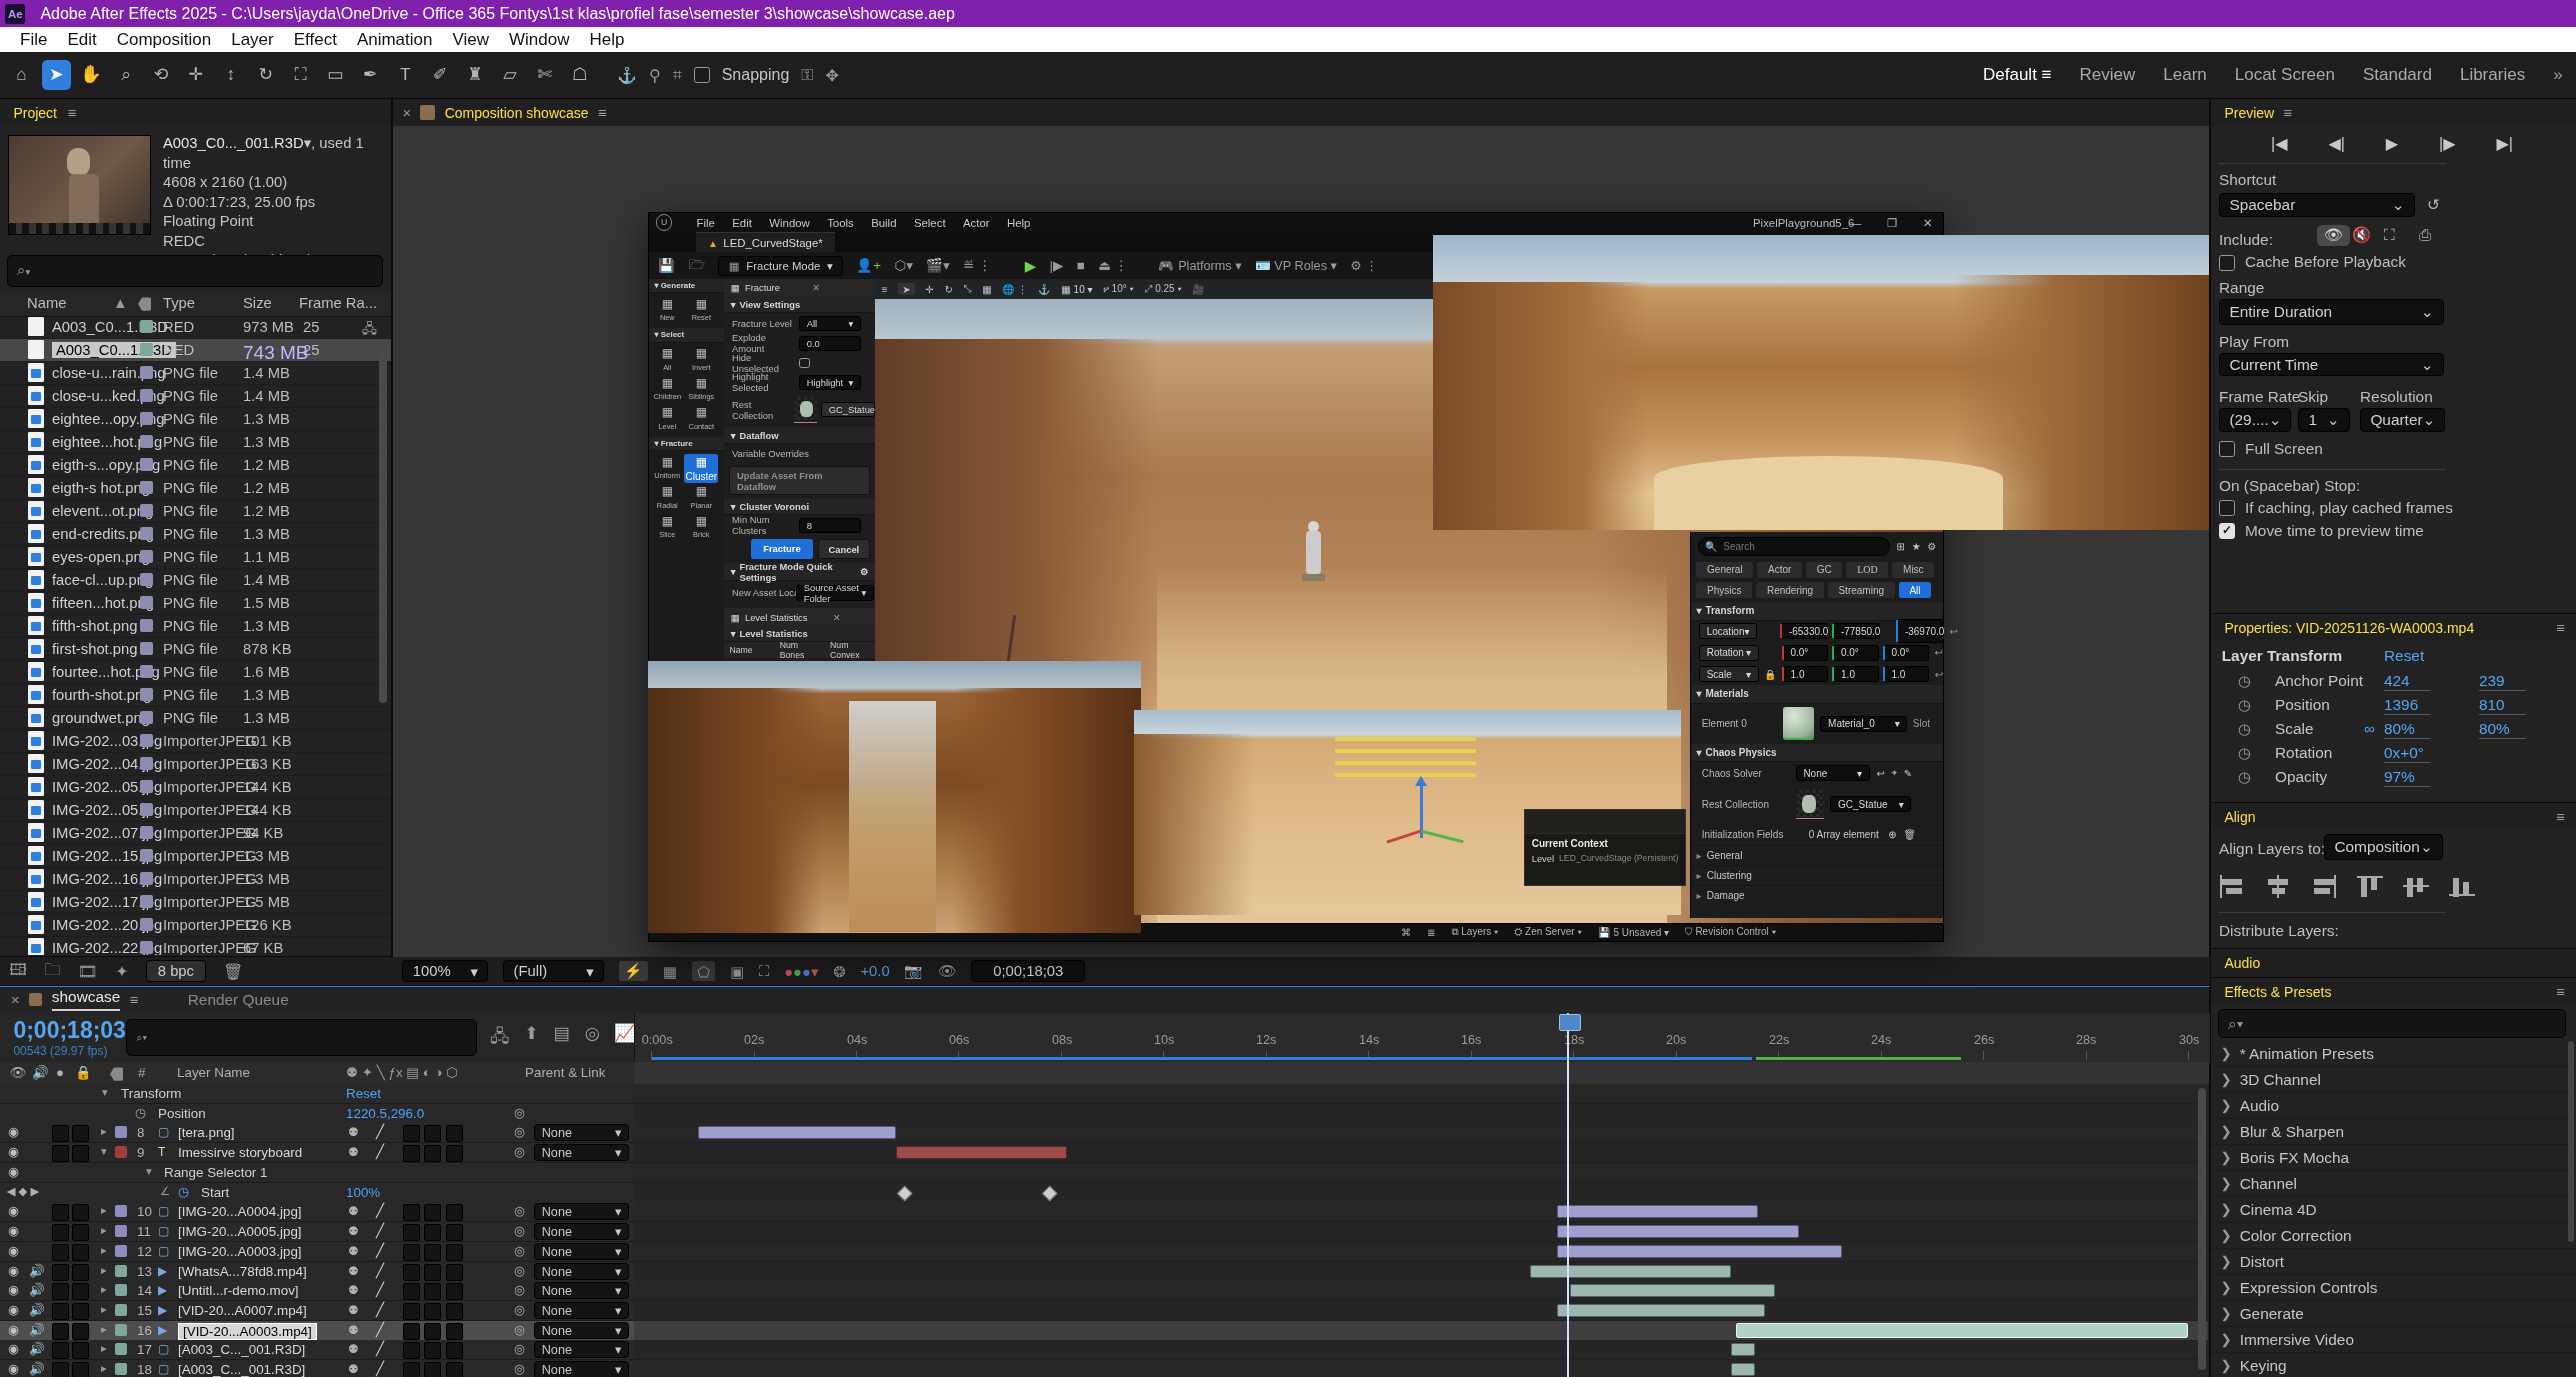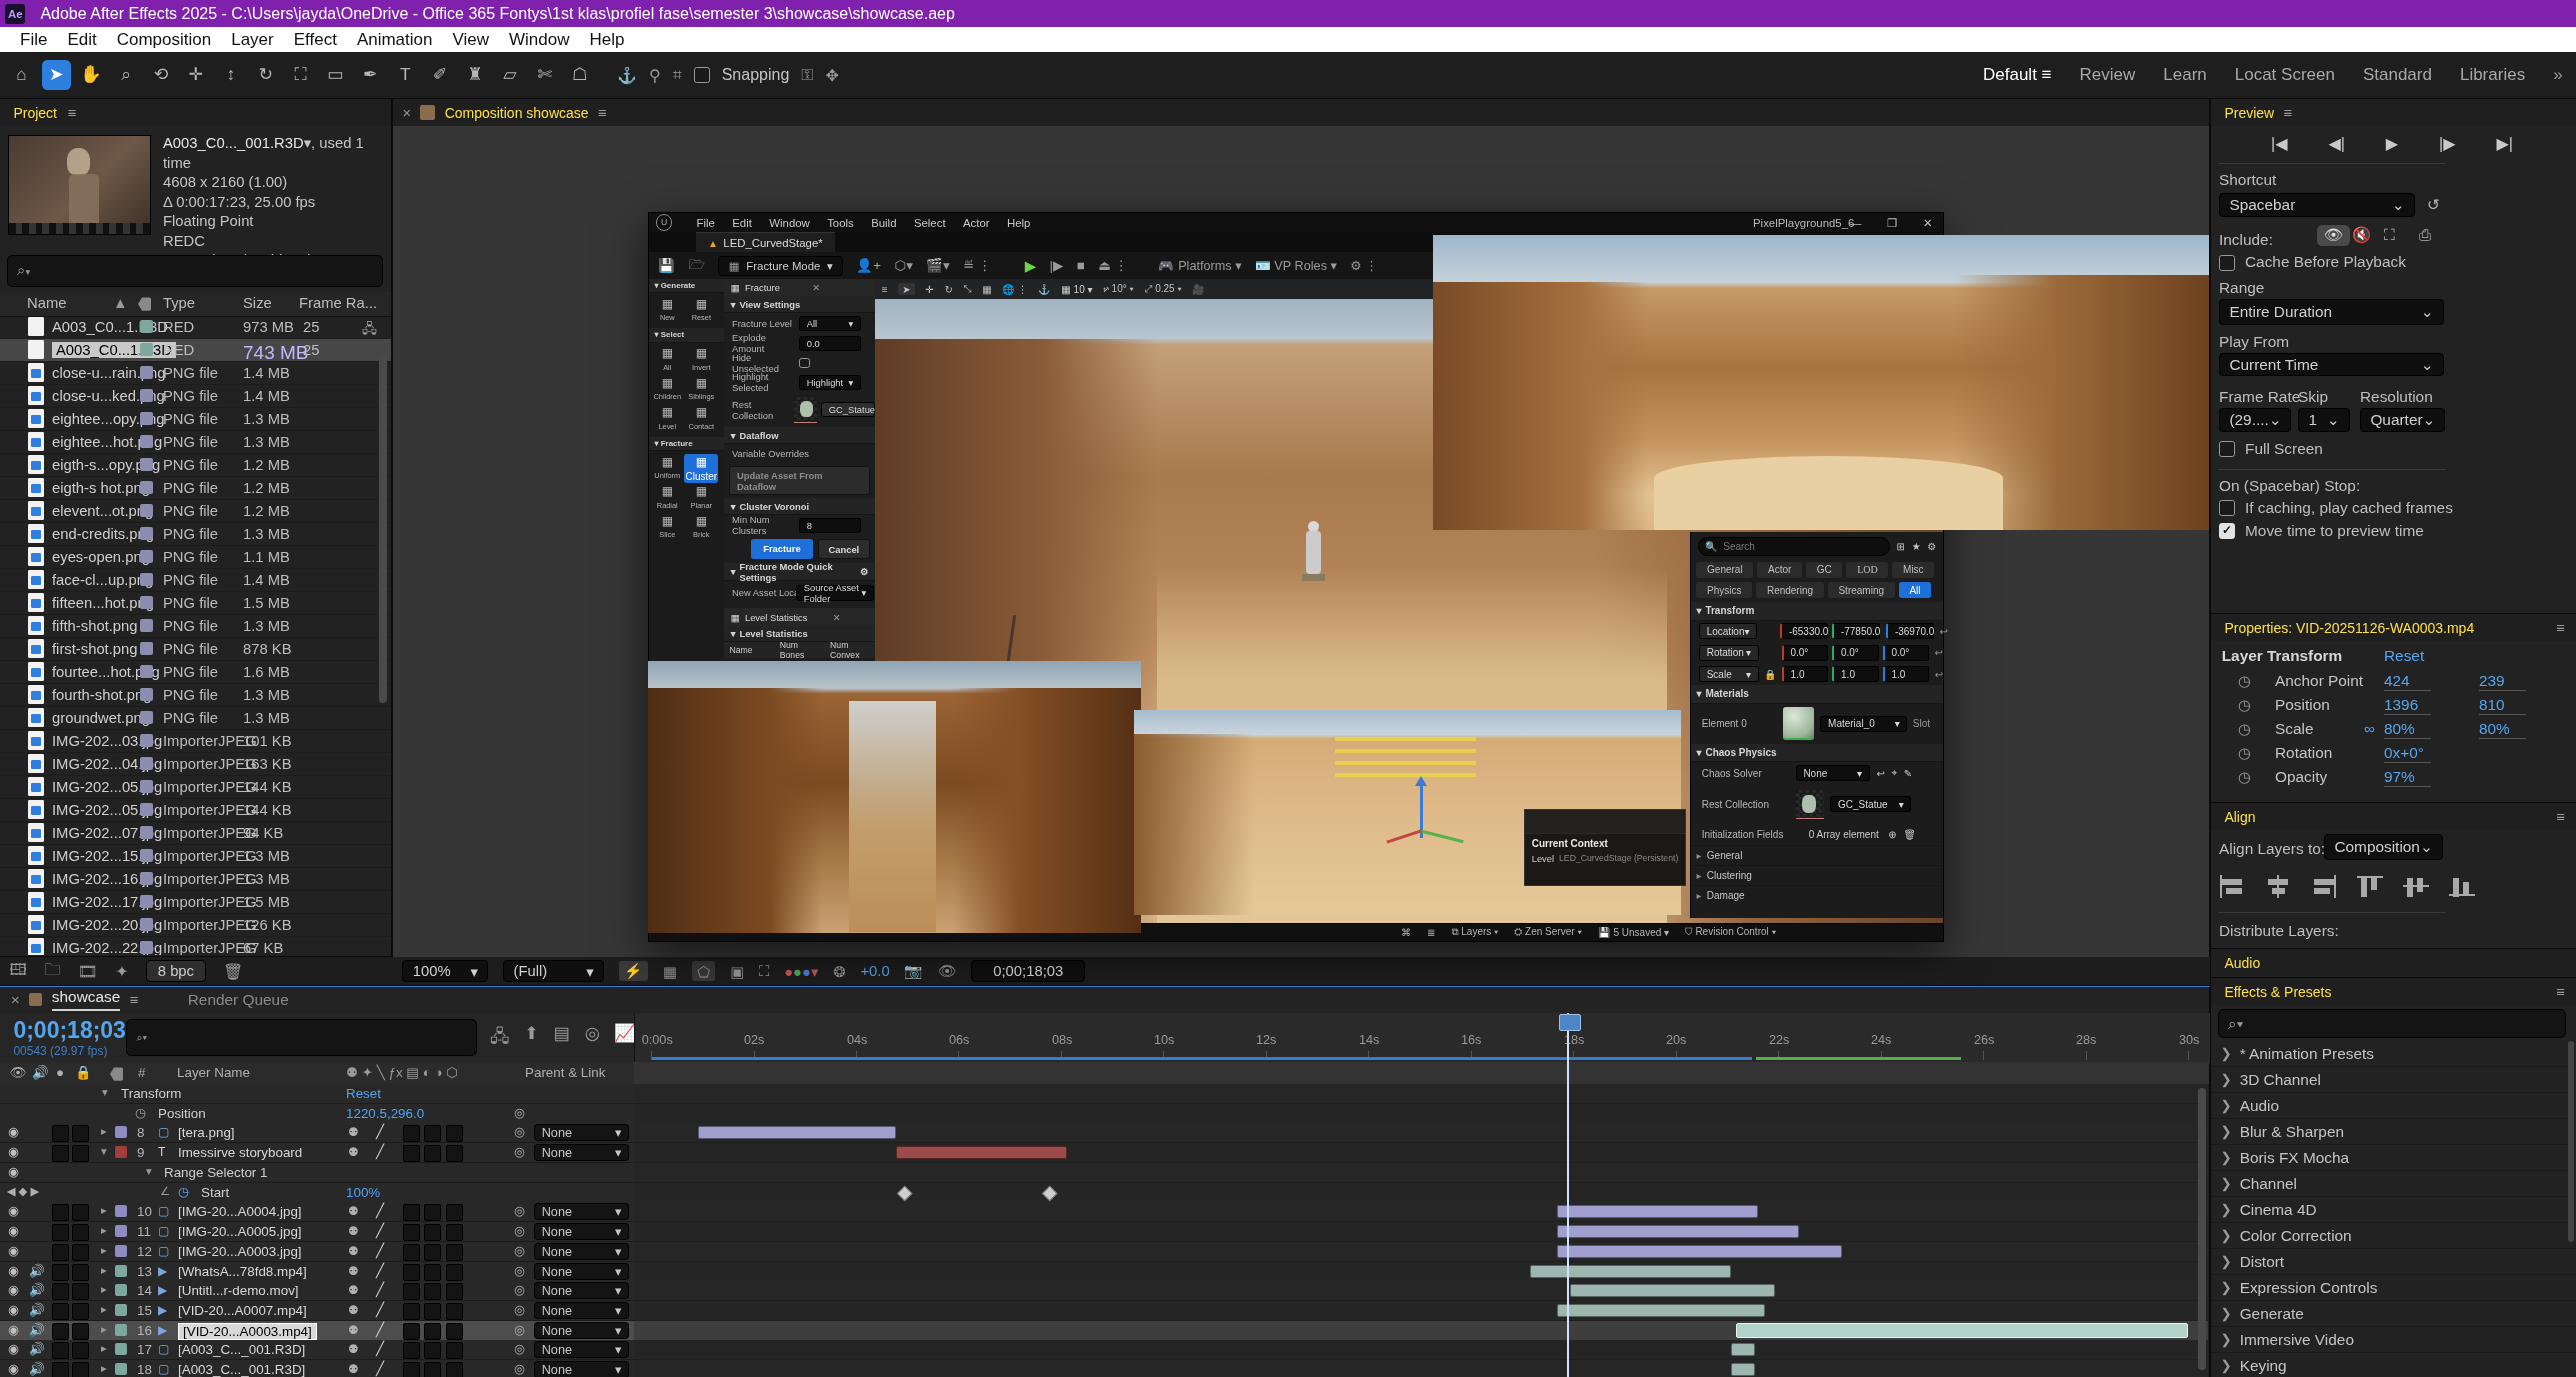--- a/index.html
+++ b/index.html
@@ -670,21 +670,21 @@
           <span>Transform</span>
         </div>
       <div id="uetransform">
           <div style="display: flex; align-items: center; height: 21.5px;">
             <span class="uein" style="width: 62px; height: 16px; margin-left: 8px; justify-content: space-between; background: rgb(38, 38, 38);">
               <span>Location</span>
               <span>▾</span>
             </span>
             <span class="uein" style="width: 48px; height: 16px; margin-left: 23px; border-left: 2px solid rgb(192, 57, 43);">-65330.0</span>
             <span class="uein" style="width: 48px; height: 16px; margin-left: 4px; border-left: 2px solid rgb(39, 174, 96);">-77850.0</span>
-            <span class="uein" style="width: 48px; height: 16px; margin-left: 6px; border-left: 2px solid rgb(41, 128, 217);">-36970.0</span>
+            <span class="uein" style="width: 48px; height: 24px; margin-left: 16px; border-left: 2px solid rgb(41, 128, 217);">-36970.0</span>
             <span style="margin-left: 5.4px; color: rgb(154, 154, 154);">↩</span>
           </div>
           <div style="display: flex; align-items: center; height: 21.5px;">
             <span class="uein" style="width: 62px; height: 16px; margin-left: 8px; justify-content: space-between; background: rgb(38, 38, 38);">
               <span>Rotation</span>
               <span>▾</span>
             </span>
             <span class="uein" style="width: 48px; height: 16px; margin-left: 23px; border-left: 2px solid rgb(192, 57, 43);">0.0°</span>
             <span class="uein" style="width: 48px; height: 16px; margin-left: 4px; border-left: 2px solid rgb(39, 174, 96);">0.0°</span>
             <span class="uein" style="width: 48px; height: 16px; margin-left: 4px; border-left: 2px solid rgb(41, 128, 217);">0.0°</span>

